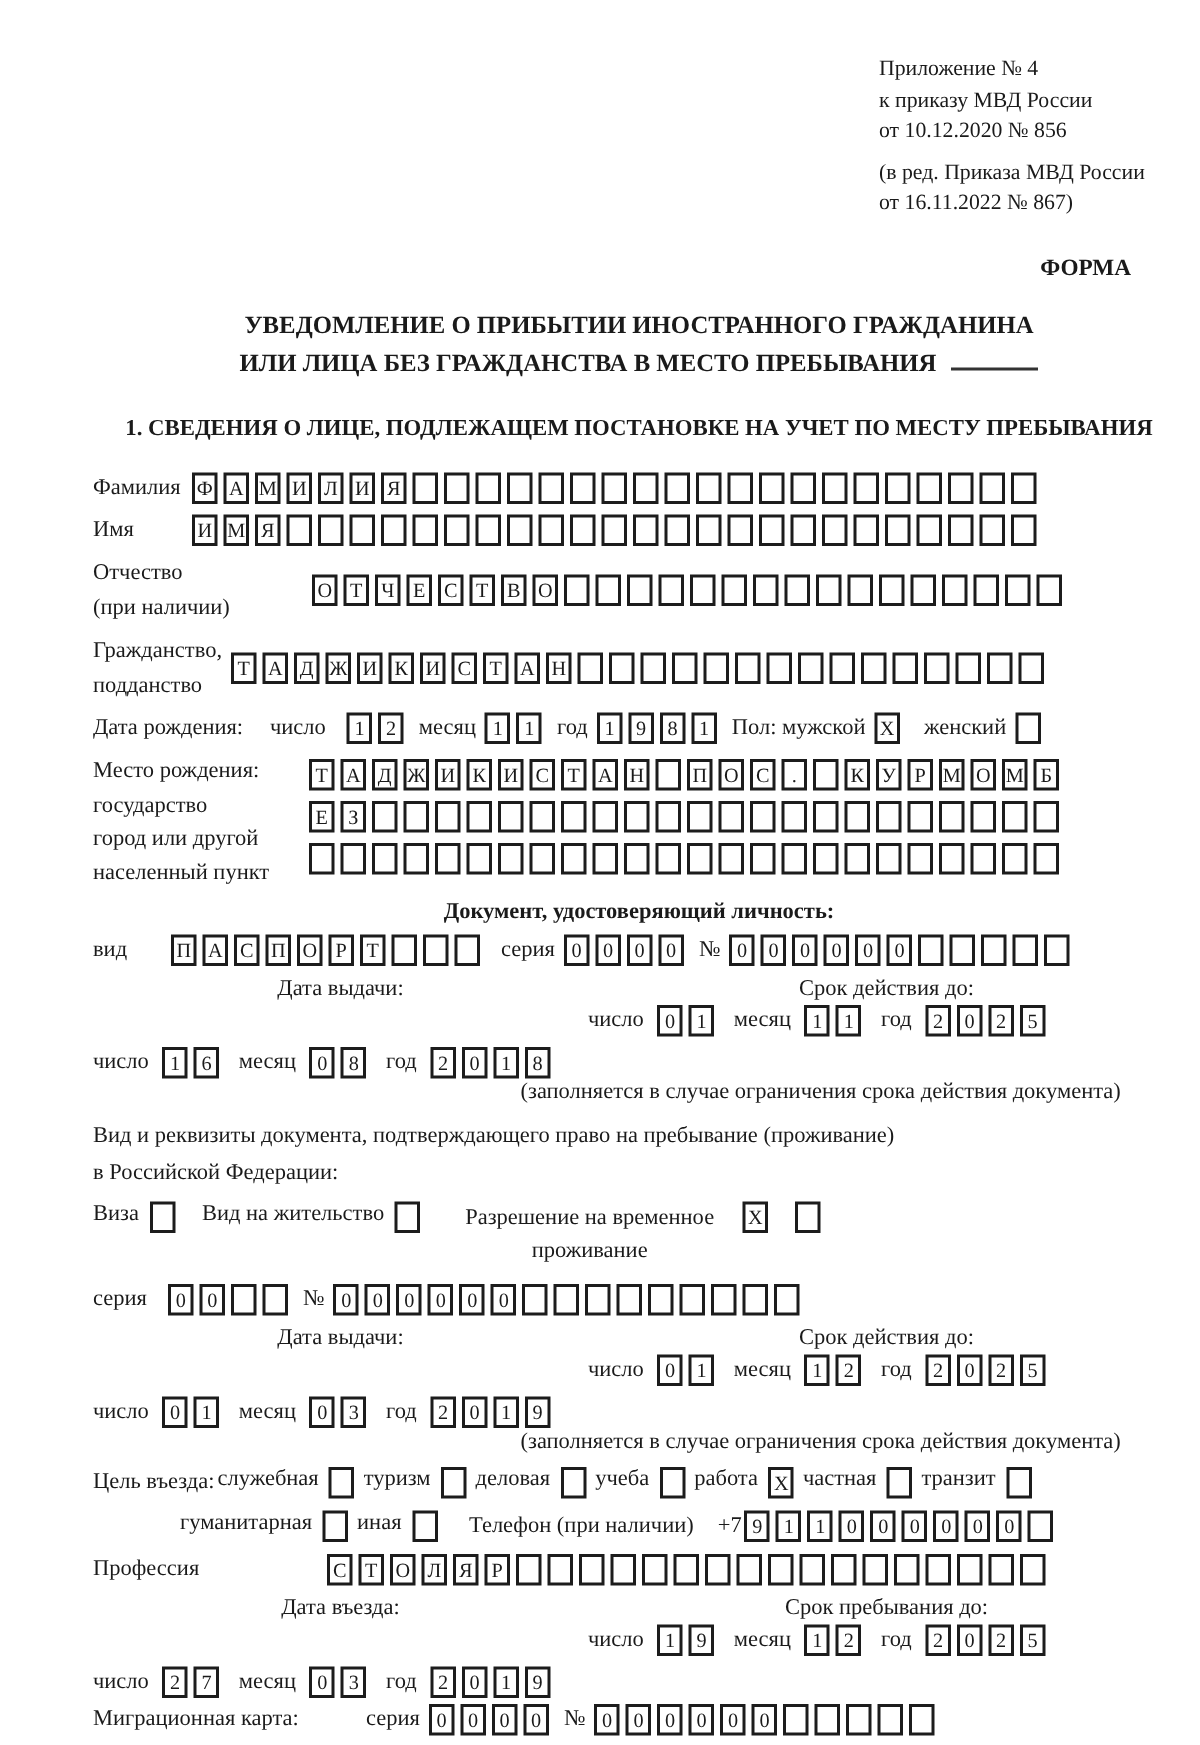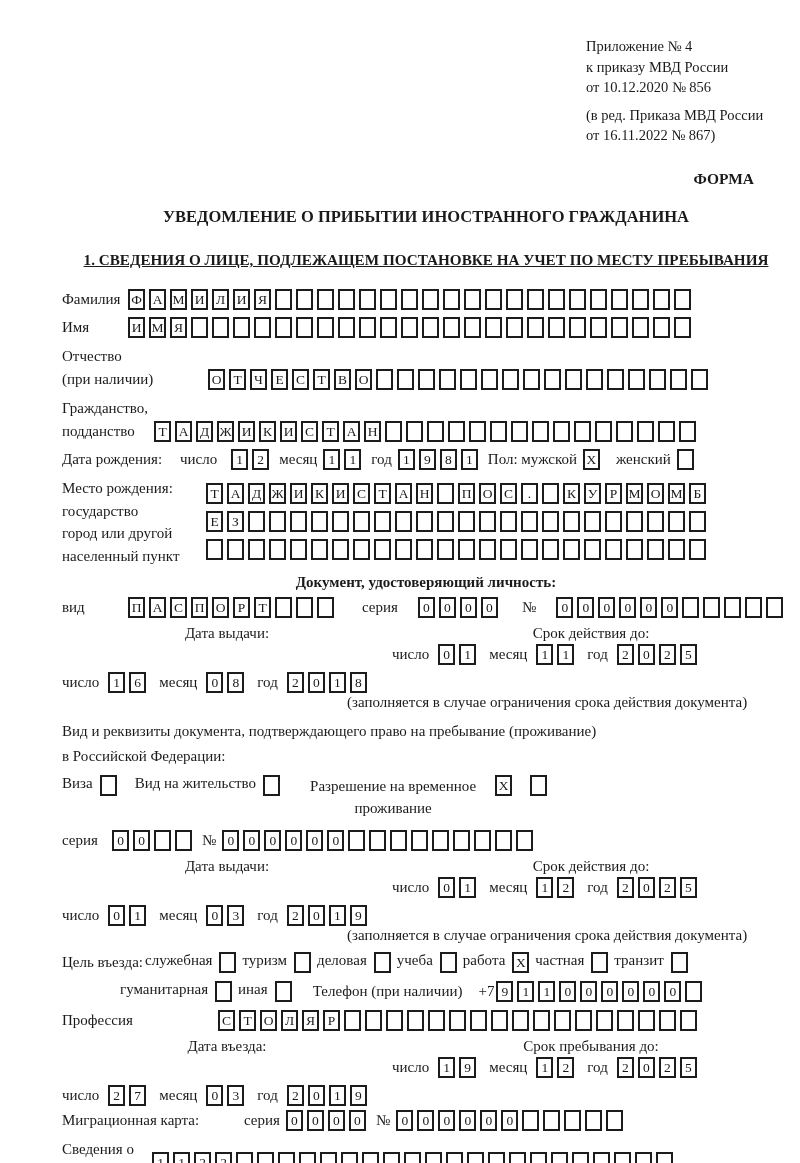--- a/index.html
+++ b/index.html
@@ -9,24 +9,24 @@
     color:#1a1a1a;font-size:15px;
     box-sizing:border-box;
     padding:36px 10px 20px 62px;
     overflow:hidden;
   }
   .top-right{width:200px;margin-left:auto;margin-right:4px;font-size:14.5px;line-height:1.42;}
   .top-right .grp2{margin-top:7px;}
   .forma{text-align:right;margin:24px 36px 0 0;font-weight:bold;font-size:15.5px;}
   .title{margin-top:16px;text-align:center;font-weight:bold;font-size:16.5px;line-height:1.55;}
   .blank-line{display:inline-block;width:58px;border-bottom:2px solid #333;height:14px;margin-left:10px;}
-  .sec-head{margin-top:22px;text-align:center;font-weight:bold;font-size:15.2px;text-decoration:underline;}
+  .sec-head{margin-top:22px;text-align:center;font-weight:bold;font-size:15.2px;}
   .form-area{margin-top:20px;}
   .frow{display:flex;align-items:center;margin-bottom:7px;}
-  .frow.start{align-items:flex-end;}
+  .frow.start{align-items:center;}
   .lbl{flex:0 0 auto;}
   .boxes{display:flex;flex-wrap:nowrap;}
   .box{
     display:inline-block;box-sizing:border-box;
     width:17px;height:21px;border:2px solid #1c1c1c;margin-right:4px;
     text-align:center;font-size:13.5px;line-height:17px;background:#fff;
   }
   .lblcol{display:flex;flex-direction:column;line-height:1.5;}
   .rowstack{display:flex;flex-direction:column;}
   .rowstack .boxes{margin-bottom:7px;}
@@ -56,20 +56,23 @@
   <div class="grp2">
     <div>(в ред. Приказа МВД России</div>
     <div>от 16.11.2022 № 867)</div>
   </div>
 </div>
 
 <div class="forma">ФОРМА</div>
 
 <div class="title">
   <div>УВЕДОМЛЕНИЕ О ПРИБЫТИИ ИНОСТРАННОГО ГРАЖДАНИНА</div>
+  <div>
+    <span>ИЛИ ЛИЦА БЕЗ ГРАЖДАНСТВА В МЕСТО ПРЕБЫВАНИЯ</span><span class="blank-line"></span>
+  </div>
 </div>
 
 <div class="sec-head">1. СВЕДЕНИЯ О ЛИЦЕ, ПОДЛЕЖАЩЕМ ПОСТАНОВКЕ НА УЧЕТ ПО МЕСТУ ПРЕБЫВАНИЯ</div>
 
 <div class="form-area">
 
   <div class="frow">
     <span class="lbl" style="width:66px">Фамилия</span>
     <span class="boxes">
         <span class="box">Ф</span>
@@ -316,21 +319,21 @@
           <span class="box"></span>
           <span class="box"></span>
           <span class="box"></span>
           <span class="box"></span>
         </span>
     </span>
   </div>
 
   <div class="doc-head">Документ, удостоверяющий личность:</div>
 
-  <div class="frow" style="gap:20px">
+  <div class="frow" style="gap:6px">
     <span class="lbl" style="width:46px">вид</span>
     <span class="boxes">
         <span class="box">П</span>
         <span class="box">А</span>
         <span class="box">С</span>
         <span class="box">П</span>
         <span class="box">О</span>
         <span class="box">Р</span>
         <span class="box">Т</span>
         <span class="box"></span>

